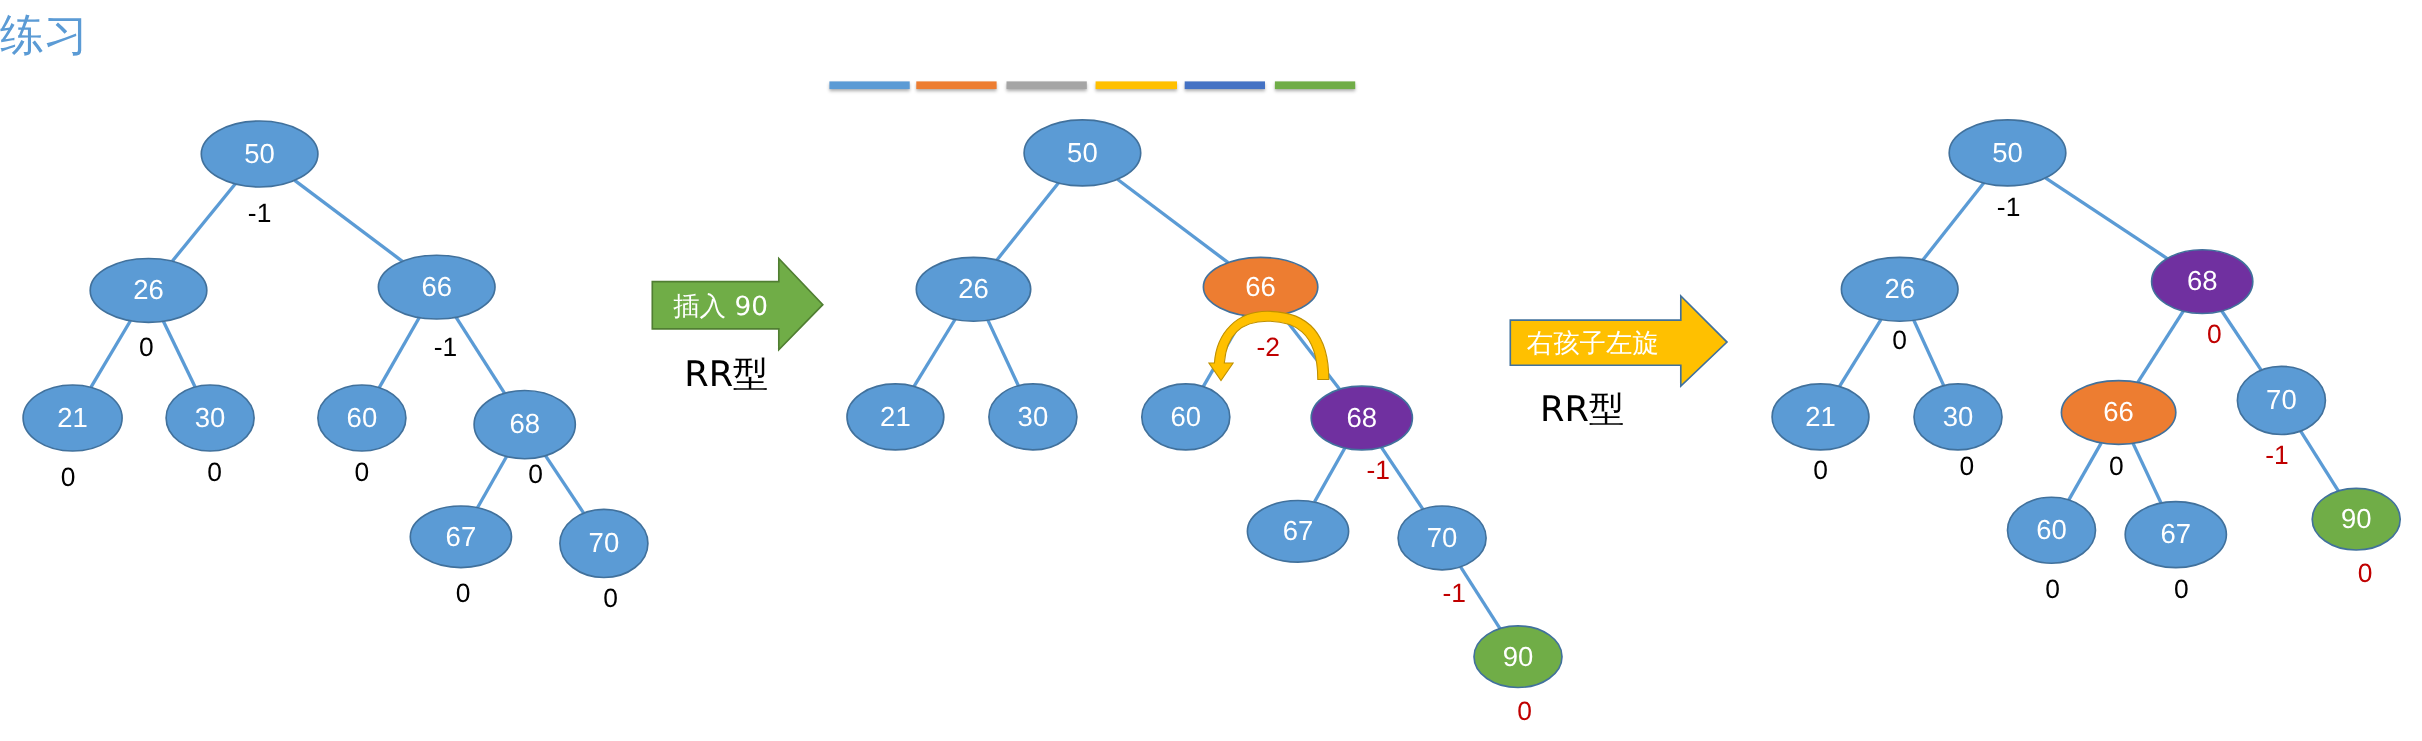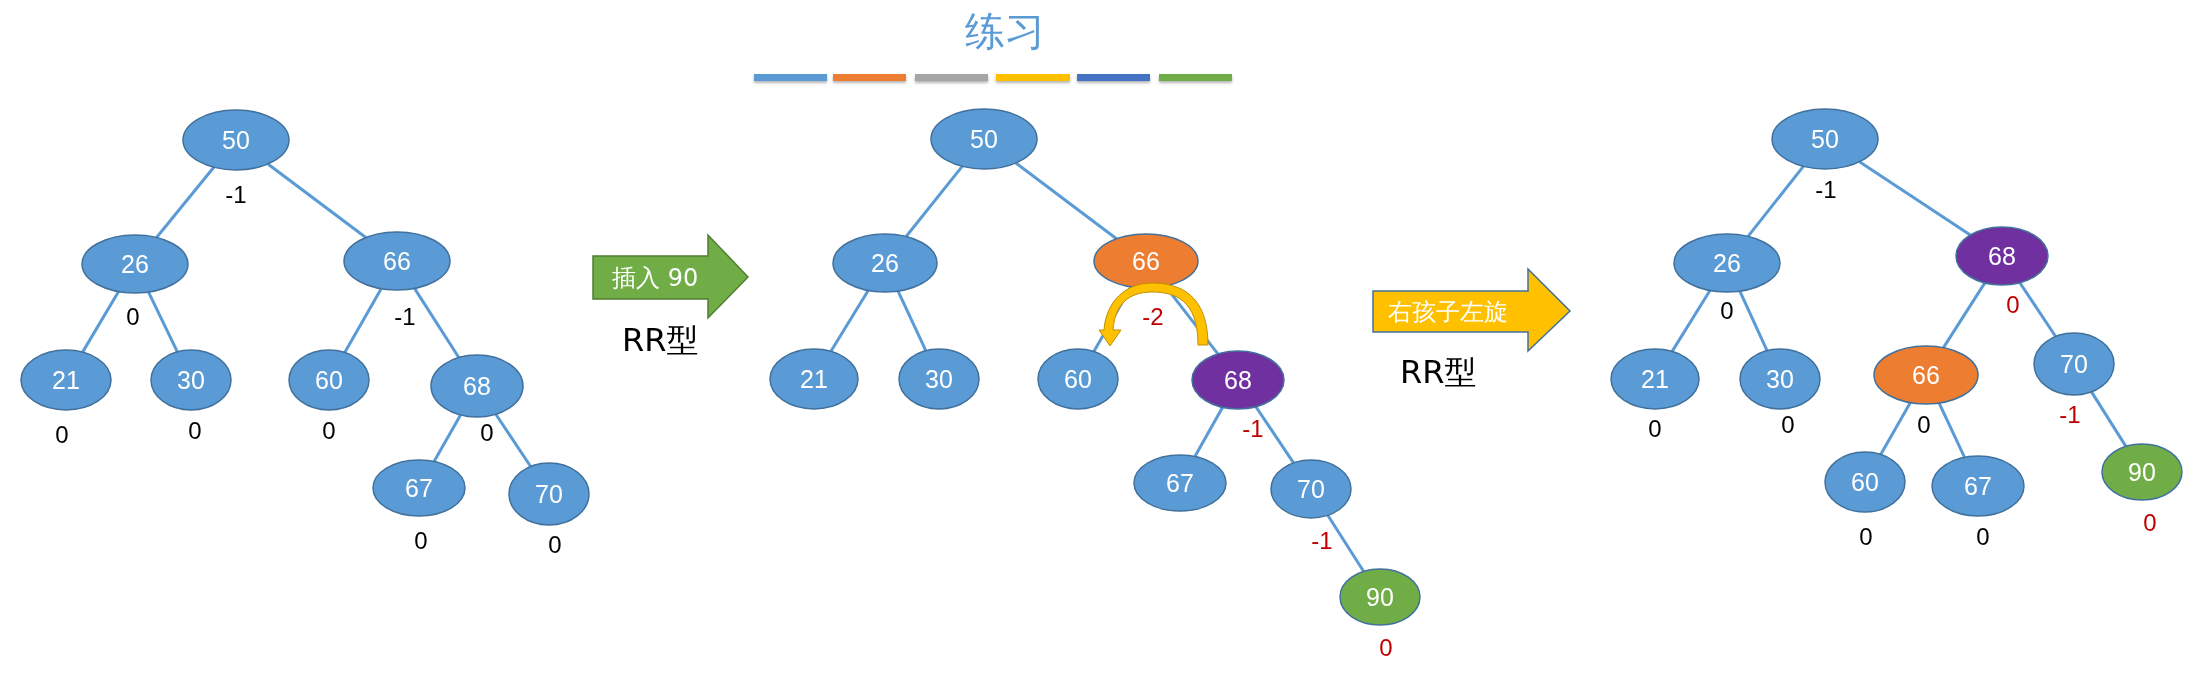--- a/index.html
+++ b/index.html
@@ -1,18 +1,18 @@
 <!DOCTYPE html>
 <html><head>
 <meta charset="utf-8">
 <style>
   html, body { margin: 0; padding: 0; background: #ffffff; }
   body { width: 2202px; height: 674px; position: relative; overflow: hidden;
          font-family: "Liberation Sans", "DejaVu Sans", sans-serif; }
-  #title { position: absolute; left: 12px; width: 1986px; top: 4px; text-align: center;
+  #title { position: absolute; left: 0; width: 1986px; top: 4px; text-align: left;
            font-family: Liberation Mono, monospace; font-size: 40px; color: #5B9BD5; }
   .bar { position: absolute; top: 74px; height: 7px; box-shadow: 0 2px 3px rgba(0,0,0,0.3); }
   svg#canvas { position: absolute; left: 0; top: 0; }
   .edge { stroke: #5B9BD5; stroke-width: 3; }
   .node-shape { stroke: #41719C; stroke-width: 1.5; }
   .node-text { fill: #ffffff; font-family: "Liberation Sans", sans-serif; font-size: 25px;
                text-anchor: middle; dominant-baseline: central; }
   .bf { font-family: "Liberation Sans", sans-serif; font-size: 24px; text-anchor: middle;
         dominant-baseline: central; }
   .arrow-text { fill: #ffffff; font-family: "DejaVu Sans", sans-serif; font-size: 24px;

